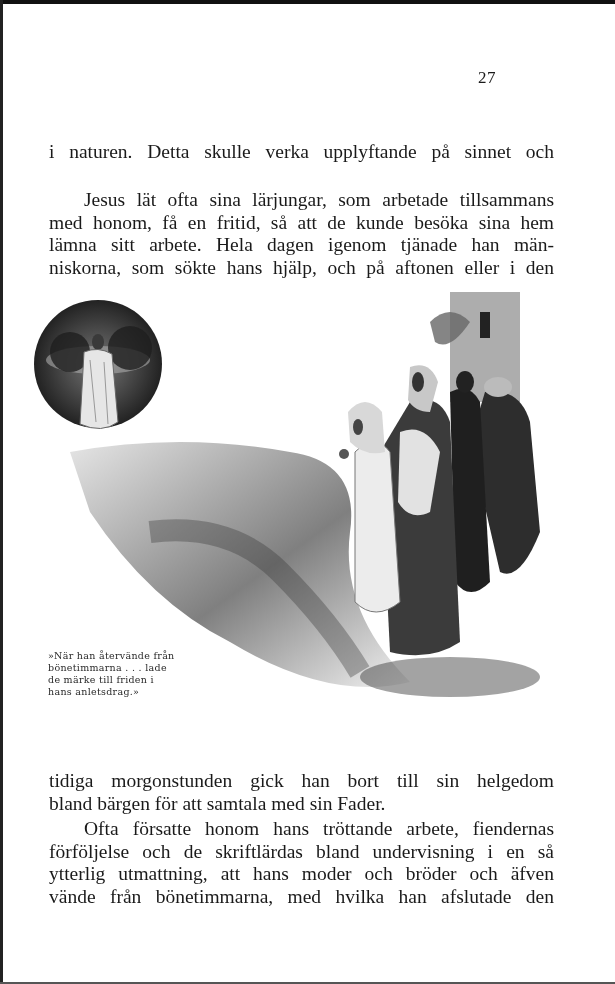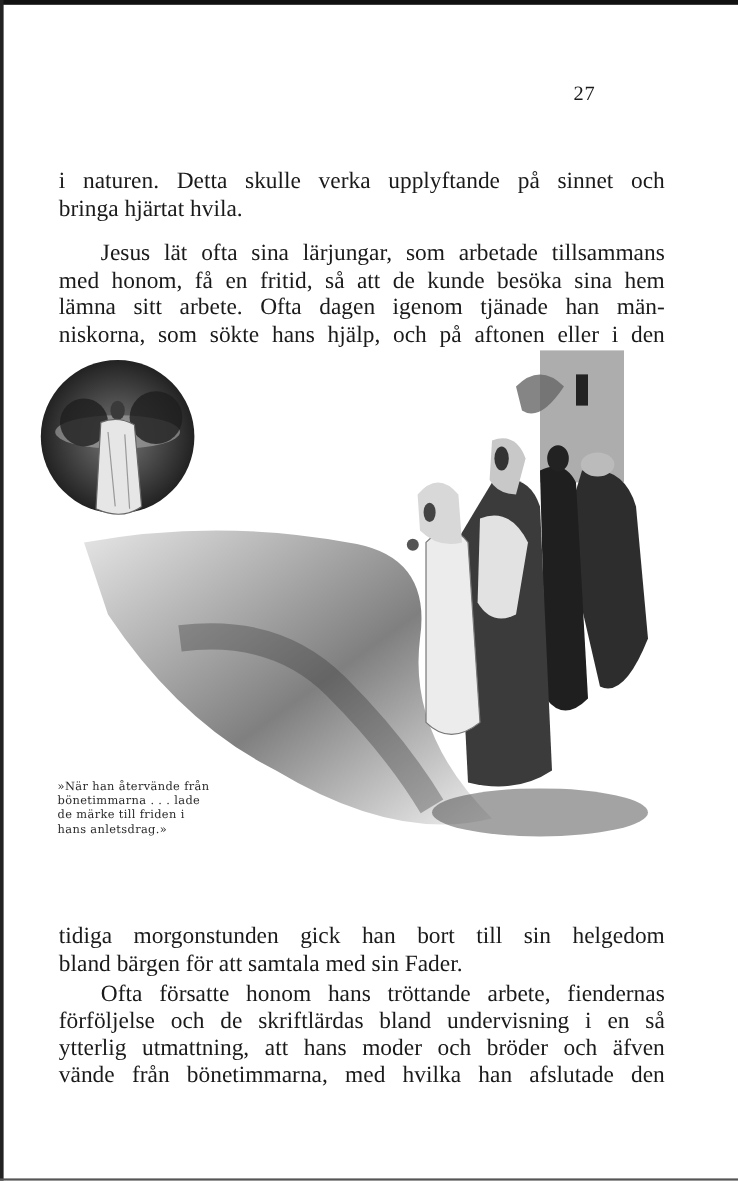--- a/index.html
+++ b/index.html
@@ -15,21 +15,21 @@
       font-family: "Liberation Serif", serif;
     }
     .para-block {
       position: absolute; left: 49px; width: 505px; font-family: "Liberation Serif", serif;
       font-size: 19.5px; line-height: 22.5px; text-align: justify; margin-top: 37px;
     }
     .line { display: block; white-space: nowrap; text-align-last: justify; }
     .line.last { text-align-last: left; }
     .indent { padding-left: 35px; }
     .block1 { top: 104px; }
-    .block2 { top: 164px; }
+    .block2 { top: 152px; }
     .block3 { top: 733px; }
     .block4 { top: 781px; }
 
     .illustration { position: absolute; left: 30px; top: 282px; width: 520px; height: 430px; }
     .caption {
       position: absolute; left: 48px; top: 650px; width: 150px; text-align: left;
       font-family: "DejaVu Serif", serif; font-size: 9.5px; line-height: 12px; color: #2a2a2a;
       letter-spacing: 0.3px;
     }
   </style>
@@ -37,27 +37,26 @@
 <body>
 
 <div class="edge-top"></div>
 <div class="edge-left"></div>
 <div class="edge-bottom"></div>
 
 <div class="page-number">27</div>
 
 <div class="para-block block1">
   <span class="line">i naturen.  Detta skulle verka upplyftande på sinnet och</span>
-  <span class="line last">bringa hjärtat hvila.</span>
 </div>
 
 <div class="para-block block2">
   <span class="line indent">Jesus lät ofta sina lärjungar, som arbetade tillsammans</span>
   <span class="line">med honom, få en fritid, så att de kunde besöka sina hem</span>
-  <span class="line">lämna sitt arbete.  Ofta dagen igenom tjänade han män-</span>
+  <span class="line">lämna sitt arbete.  Hela dagen igenom tjänade han män-</span>
   <span class="line">niskorna, som sökte hans hjälp, och på aftonen eller i den</span>
 </div>
 
 <svg class="illustration" viewBox="0 0 520 430" xmlns="http://www.w3.org/2000/svg">
   <defs>
     <radialGradient id="vignetteFade" cx="50%" cy="50%" r="50%">
       <stop offset="0%" stop-color="#777"></stop>
       <stop offset="100%" stop-color="#222"></stop>
     </radialGradient>
     <linearGradient id="groundGrad" x1="0" y1="0" x2="1" y2="1">

